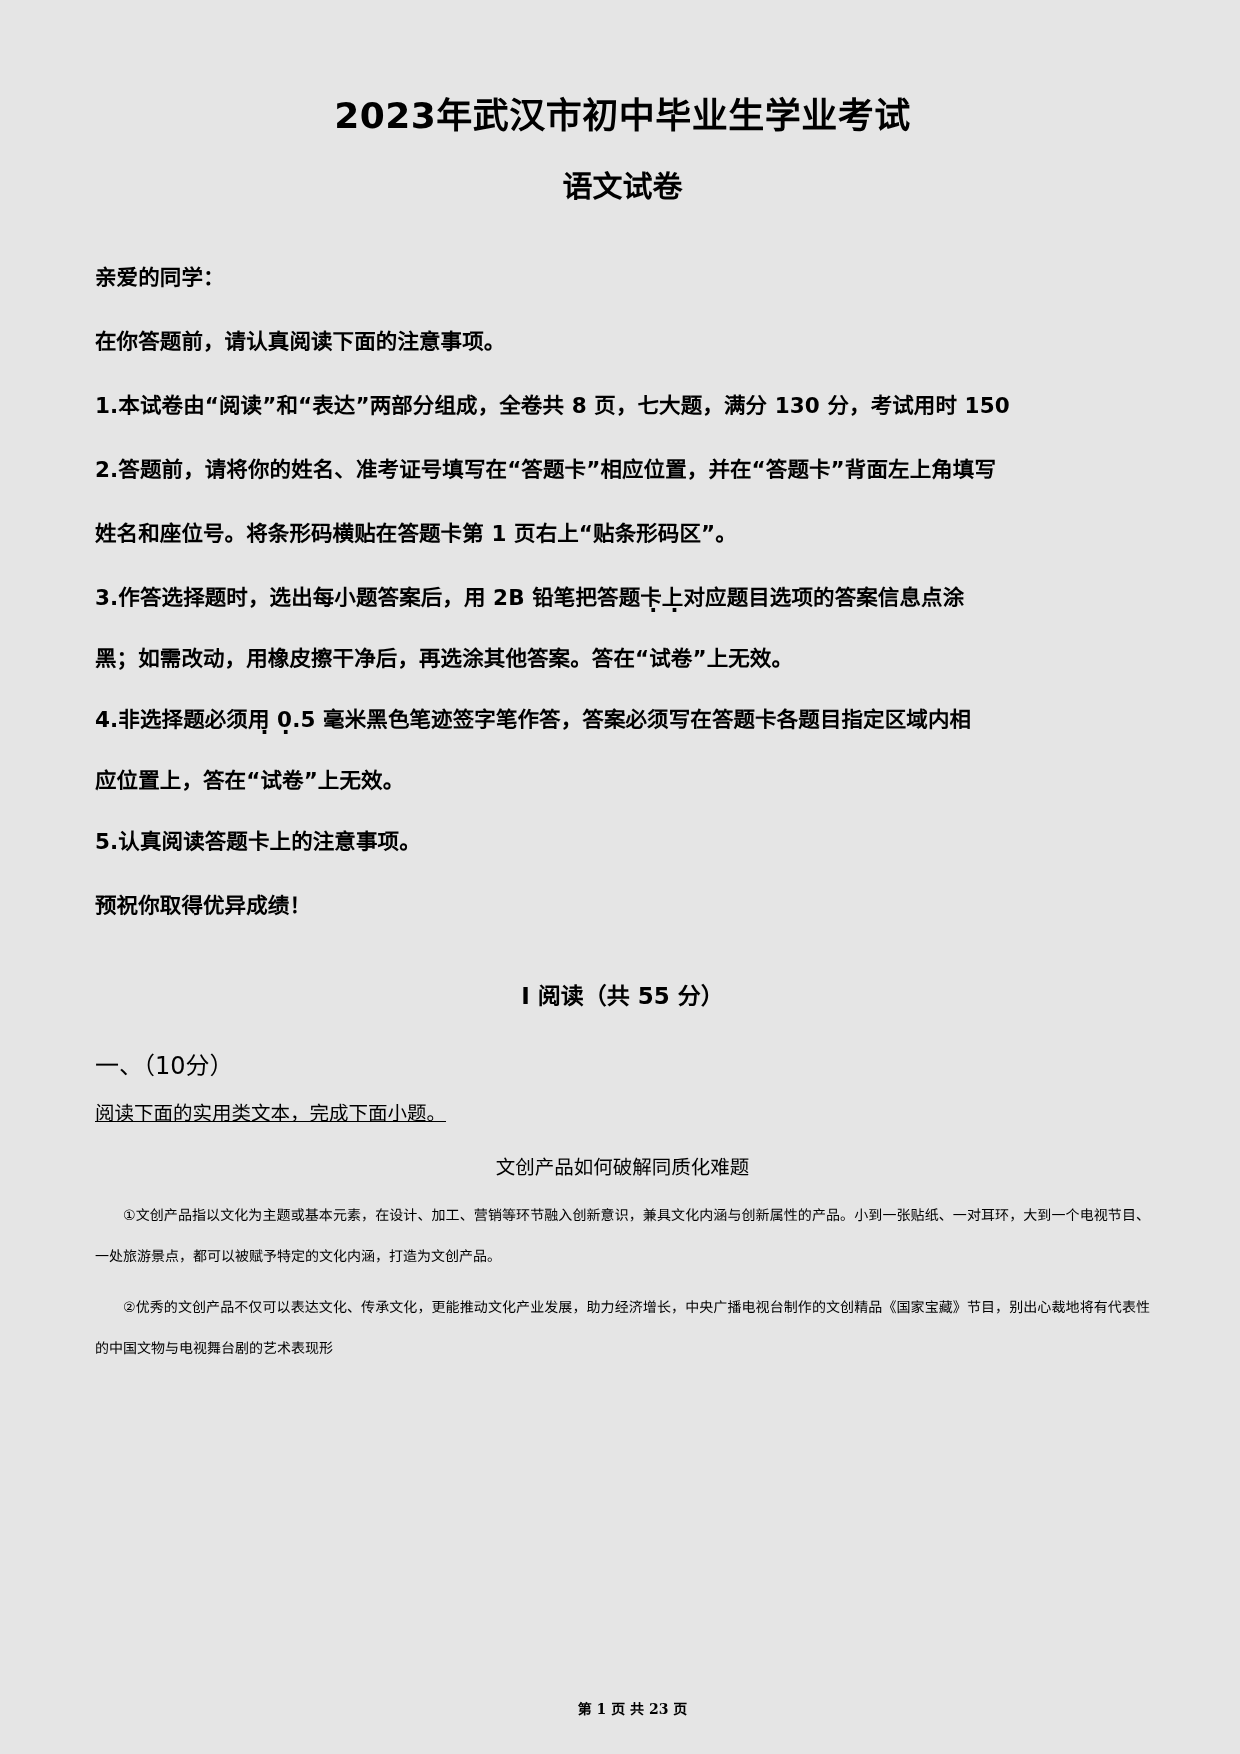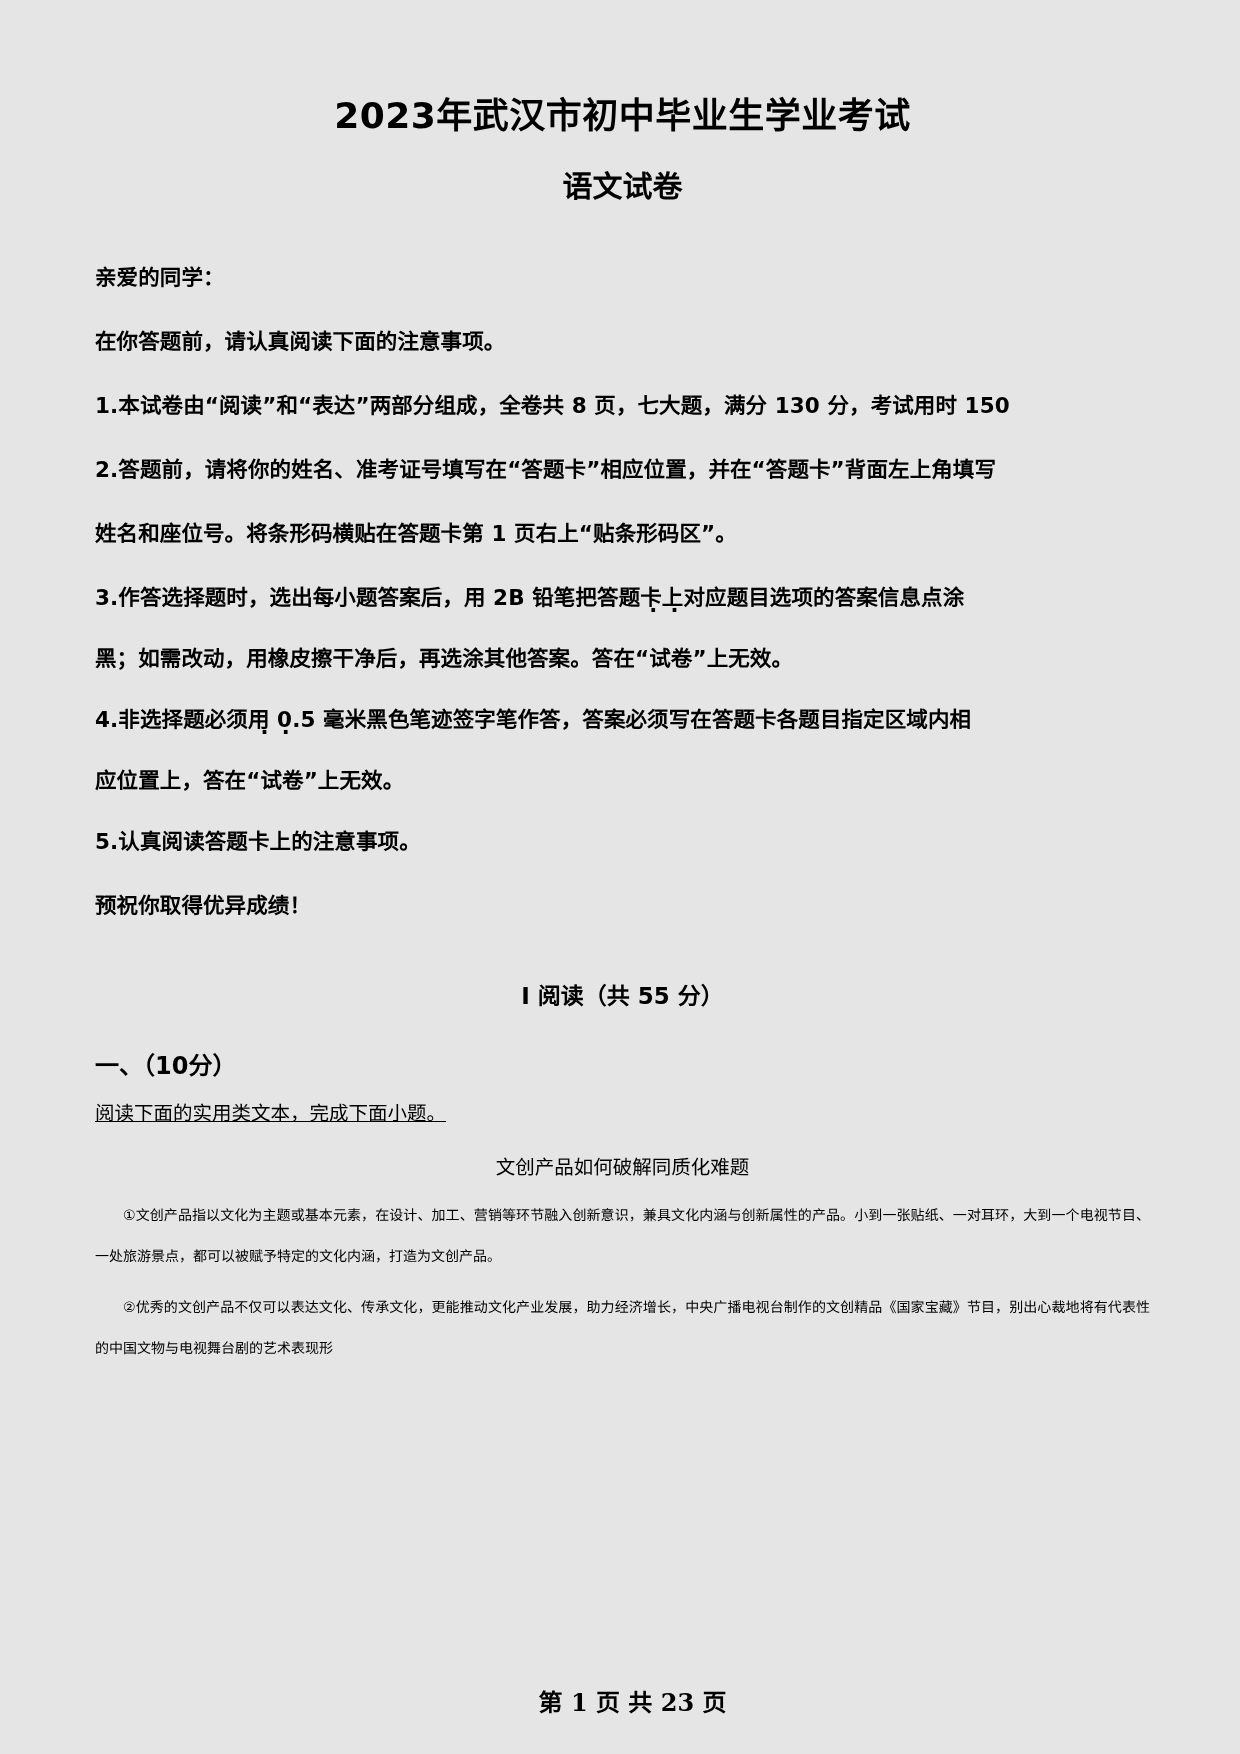--- a/index.html
+++ b/index.html
@@ -89,21 +89,21 @@
   .section-heading {
     text-align: center;
     font-size: 23px;
     font-weight: bold;
     margin: 0;
     padding-top: 42px;
     line-height: 1.4;
   }
   .question-group {
     font-size: 24px;
-    font-weight: bold;
+    font-weight: normal;
     margin: 0;
     padding-top: 38px;
     line-height: 1.4;
   }
 
   
   .body-line {
     font-size: 19.5px;
     line-height: 34px;
     margin: 0;
@@ -129,21 +129,21 @@
     text-indent: 2em;
   }
 
   
   .footer {
     position: absolute;
     left: 8px;
     right: 0;
     bottom: 36px;
     text-align: center;
-    font-size: 24px;
+    font-size: 14px;
     font-weight: bold;
     font-family: "DejaVu Serif", "Liberation Serif", serif;
     margin-left: 17px;
   }
 </style>
 </head>
 <body>
 
 <div class="page">
   <div class="content">

